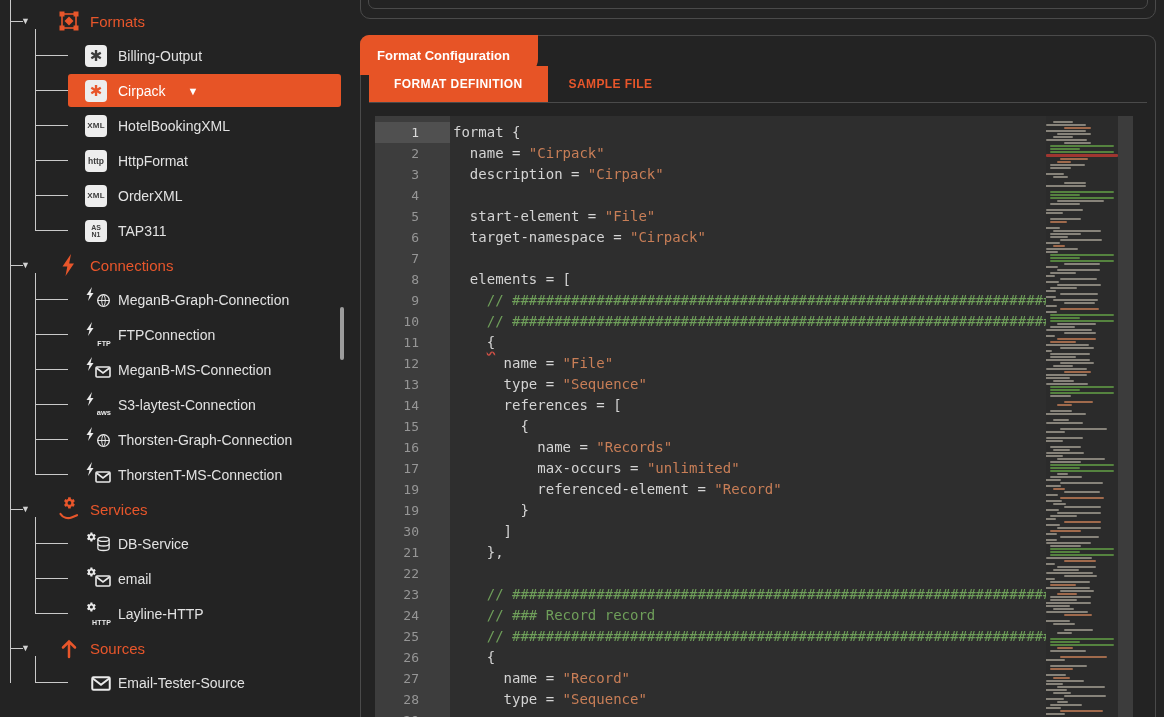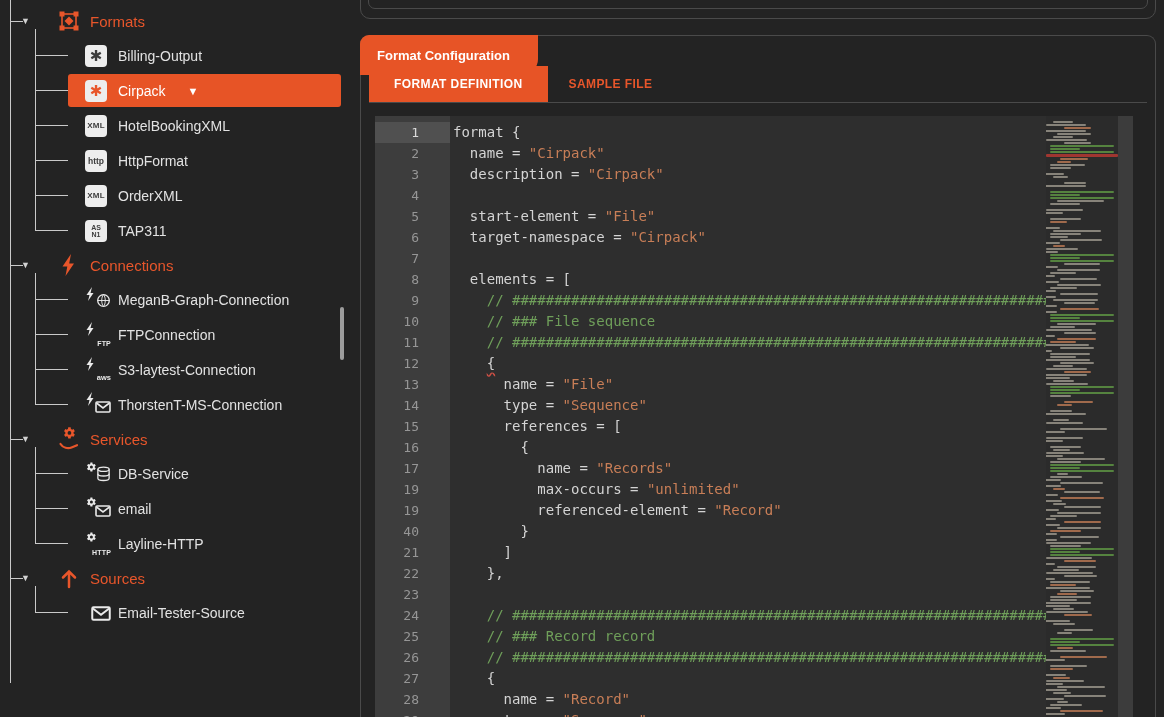--- a/index.html
+++ b/index.html
@@ -197,24 +197,56 @@
                 <span class="item-label">FTPConnection</span>
               </div>
             </div>
             <div class="item">
               <div class="item-inner">
                 <span class="item-icon">
                   <div class="cicon">
                     <svg class="bolt" width="9" height="14" viewBox="0 0 9 14">
                       <path d="M7 0L1.5 8h3L3 14l5.5-8h-3z" fill="#eaeaea"></path>
                     </svg>
+                    <span class="sub"><svg width="16" height="12" viewBox="0 0 16 12">
+                        <rect x="1" y="1" width="14" height="10" rx="1" stroke="#eaeaea" stroke-width="1.6" fill="none"></rect>
+                        <path d="M1.5 2l6.5 5 6.5-5" stroke="#eaeaea" stroke-width="1.6" fill="none"></path>
+                      </svg></span>
+                  </div>
+                </span>
+                <span class="item-label">MeganB-MS-Connection</span>
+              </div>
+            </div>
+            <div class="item">
+              <div class="item-inner">
+                <span class="item-icon">
+                  <div class="cicon">
+                    <svg class="bolt" width="9" height="14" viewBox="0 0 9 14">
+                      <path d="M7 0L1.5 8h3L3 14l5.5-8h-3z" fill="#eaeaea"></path>
+                    </svg>
                     <span class="sub sub-aws">aws</span>
                   </div>
                 </span>
                 <span class="item-label">S3-laytest-Connection</span>
+              </div>
+            </div>
+            <div class="item">
+              <div class="item-inner">
+                <span class="item-icon">
+                  <div class="cicon">
+                    <svg class="bolt" width="9" height="14" viewBox="0 0 9 14">
+                      <path d="M7 0L1.5 8h3L3 14l5.5-8h-3z" fill="#eaeaea"></path>
+                    </svg>
+                    <span class="sub"><svg width="15" height="15" viewBox="0 0 16 16">
+                        <circle cx="8" cy="8" r="6.2" stroke="#eaeaea" stroke-width="1.4" fill="none"></circle>
+                        <path d="M1.8 8h12.4M8 1.8c2.5 2 2.5 10.4 0 12.4M8 1.8c-2.5 2-2.5 10.4 0 12.4" stroke="#eaeaea" stroke-width="1" fill="none"></path>
+                      </svg></span>
+                  </div>
+                </span>
+                <span class="item-label">Thorsten-Graph-Connection</span>
               </div>
             </div>
             <div class="item">
               <div class="item-inner">
                 <span class="item-icon">
                   <div class="cicon">
                     <svg class="bolt" width="9" height="14" viewBox="0 0 9 14">
                       <path d="M7 0L1.5 8h3L3 14l5.5-8h-3z" fill="#eaeaea"></path>
                     </svg>
                     <span class="sub"><svg width="16" height="12" viewBox="0 0 16 12">
@@ -347,42 +379,41 @@
             <div class="gnum">10</div>
             <div class="gnum">11</div>
             <div class="gnum">12</div>
             <div class="gnum">13</div>
             <div class="gnum">14</div>
             <div class="gnum">15</div>
             <div class="gnum">16</div>
             <div class="gnum">17</div>
             <div class="gnum">19</div>
             <div class="gnum">19</div>
-            <div class="gnum">40</div>
+            <div class="gnum">30</div>
             <div class="gnum">21</div>
             <div class="gnum">22</div>
             <div class="gnum">23</div>
             <div class="gnum">24</div>
             <div class="gnum">25</div>
             <div class="gnum">26</div>
             <div class="gnum">27</div>
             <div class="gnum">28</div>
             <div class="gnum">29</div>
           </div>
         <div class="codecol" id="codecol">
             <div class="cline"><span>format {</span></div>
             <div class="cline"><span>  name = </span><span class="tok-s">"Cirpack"</span></div>
             <div class="cline"><span>  description = </span><span class="tok-s">"Cirpack"</span></div>
             <div class="cline"></div>
             <div class="cline"><span>  start-element = </span><span class="tok-s">"File"</span></div>
             <div class="cline"><span>  target-namespace = </span><span class="tok-s">"Cirpack"</span></div>
             <div class="cline"></div>
             <div class="cline"><span>  elements = [</span></div>
             <div class="cline"><span class="tok-c">    // ########################################################################</span></div>
-            <div class="cline"><span class="tok-c">    // ### File sequence</span></div>
             <div class="cline"><span class="tok-c">    // ########################################################################</span></div>
             <div class="cline"><span>    </span><span class="tok-err">{</span></div>
             <div class="cline"><span>      name = </span><span class="tok-s">"File"</span></div>
             <div class="cline"><span>      type = </span><span class="tok-s">"Sequence"</span></div>
             <div class="cline"><span>      references = [</span></div>
             <div class="cline"><span>        {</span></div>
             <div class="cline"><span>          name = </span><span class="tok-s">"Records"</span></div>
             <div class="cline"><span>          max-occurs = </span><span class="tok-s">"unlimited"</span></div>
             <div class="cline"><span>          referenced-element = </span><span class="tok-s">"Record"</span></div>
             <div class="cline"><span>        }</span></div>

